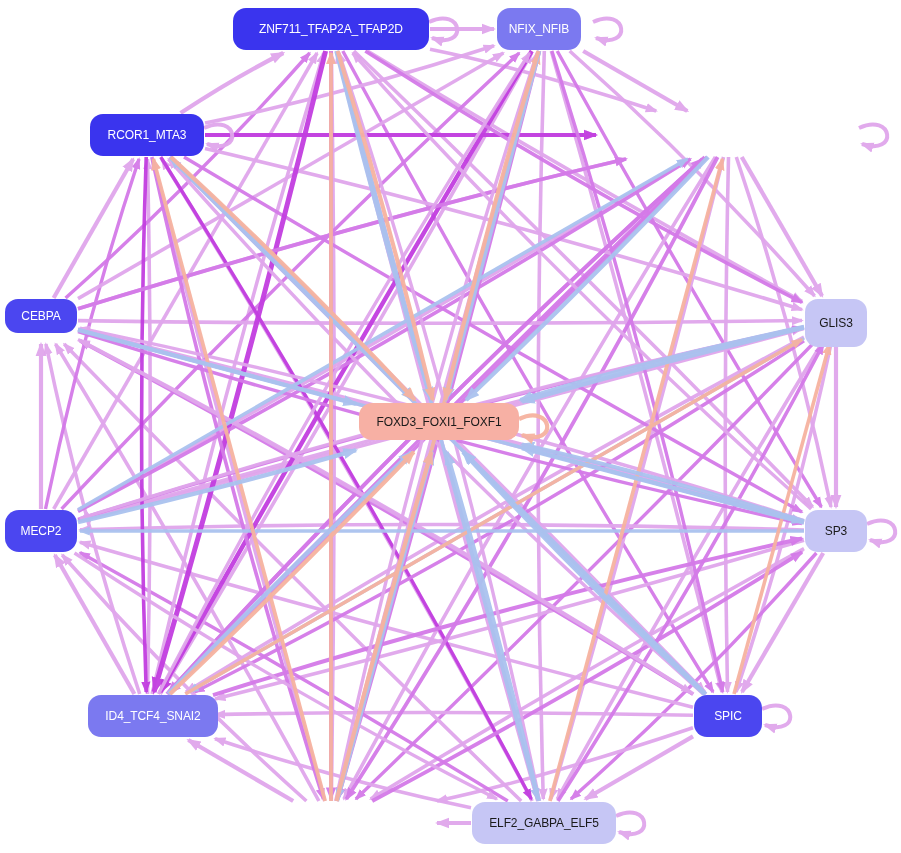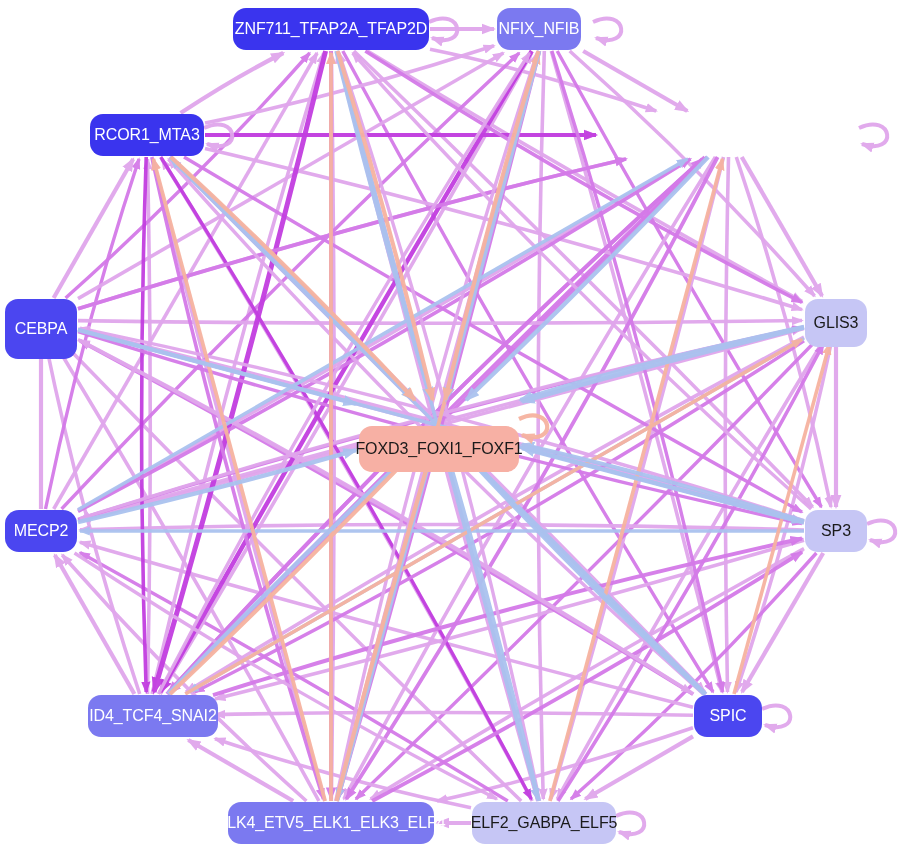--- a/index.html
+++ b/index.html
@@ -4,21 +4,21 @@
 <style>
   html,body{margin:0;padding:0;background:#ffffff;}
   body{width:901px;height:853px;overflow:hidden;font-family:"Liberation Sans",sans-serif;}
   #stage{position:relative;width:901px;height:853px;background:#ffffff;}
   svg#net{position:absolute;left:0;top:0;width:901px;height:853px;}
   .node{
     position:absolute;
     box-sizing:border-box;
     display:flex;align-items:center;justify-content:center;
     border-radius:13px;
-    font-size:16px;
+    font-size:12px;
     line-height:1;
     white-space:nowrap;
     letter-spacing:-0.1px;
     z-index:5;
   }
   .node-label{pointer-events:none;}
 </style>
 </head>
 <body>
 
@@ -614,31 +614,28 @@
     </div>
     <div class="node" style="left: 805px; top: 510px; width: 62px; height: 42px; background: rgb(198, 198, 245); color: rgb(26, 26, 26);">
       <span class="node-label">SP3</span>
     </div>
     <div class="node" style="left: 694px; top: 695px; width: 68px; height: 42px; background: rgb(75, 70, 240); color: rgb(255, 255, 255);">
       <span class="node-label">SPIC</span>
     </div>
     <div class="node" style="left: 472px; top: 802px; width: 144px; height: 42px; background: rgb(198, 198, 245); color: rgb(26, 26, 26);">
       <span class="node-label">ELF2_GABPA_ELF5</span>
     </div>
-    <div class="node" style="left: 228px; top: 802px; width: 206px; height: 42px; background: rgb(123, 121, 240); color: rgb(255, 255, 255);">
-      <span class="node-label">ELK4_ETV5_ELK1_ELK3_ELF4</span>
-    </div>
     <div class="node" style="left: 88px; top: 695px; width: 130px; height: 42px; background: rgb(123, 121, 240); color: rgb(255, 255, 255);">
       <span class="node-label">ID4_TCF4_SNAI2</span>
     </div>
     <div class="node" style="left: 5px; top: 510px; width: 72px; height: 42px; background: rgb(75, 70, 240); color: rgb(255, 255, 255); border-radius: 14px;">
       <span class="node-label">MECP2</span>
     </div>
-    <div class="node" style="left: 5px; top: 299px; width: 72px; height: 60px; background: rgb(75, 70, 240); color: rgb(255, 255, 255);">
+    <div class="node" style="left: 5px; top: 299px; width: 72px; height: 34px; background: rgb(75, 70, 240); color: rgb(255, 255, 255);">
       <span class="node-label">CEBPA</span>
     </div>
     <div class="node" style="left: 90px; top: 114px; width: 114px; height: 42px; background: rgb(58, 52, 238); color: rgb(255, 255, 255); justify-content: center;">
       <span class="node-label">RCOR1_MTA3</span>
     </div>
-    <div class="node" style="left: 359px; top: 426px; width: 160px; height: 46px; background: rgb(247, 176, 164); color: rgb(26, 26, 26);">
+    <div class="node" style="left: 359px; top: 403px; width: 160px; height: 37px; background: rgb(247, 176, 164); color: rgb(26, 26, 26);">
       <span class="node-label">FOXD3_FOXI1_FOXF1</span>
     </div>
   </div>
 
 </body></html>

